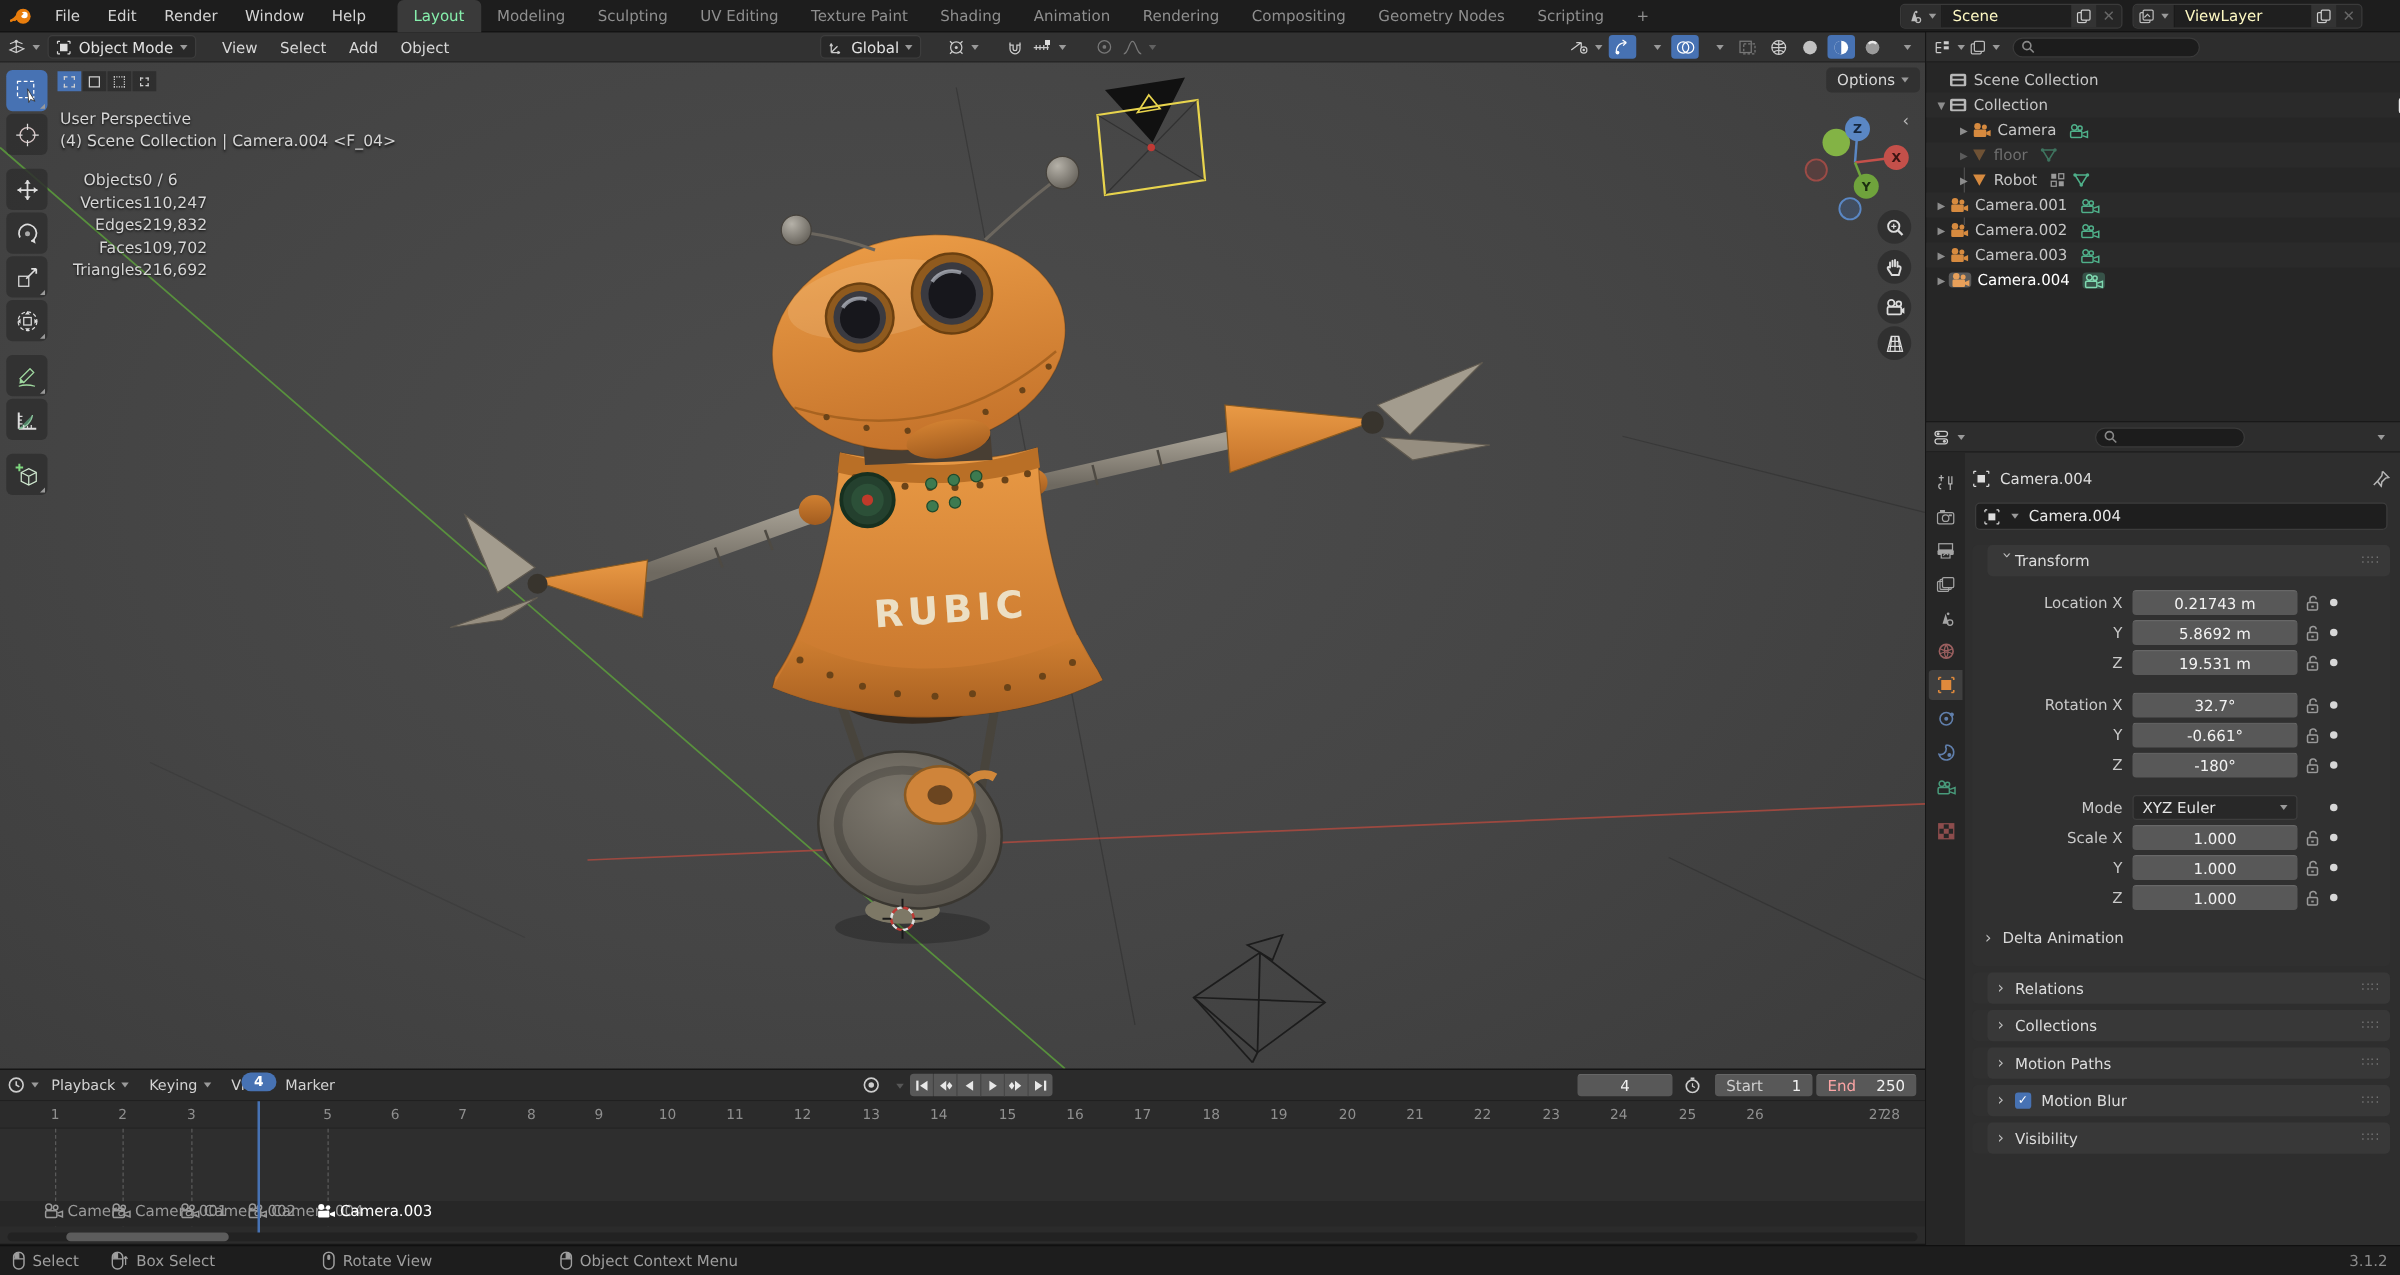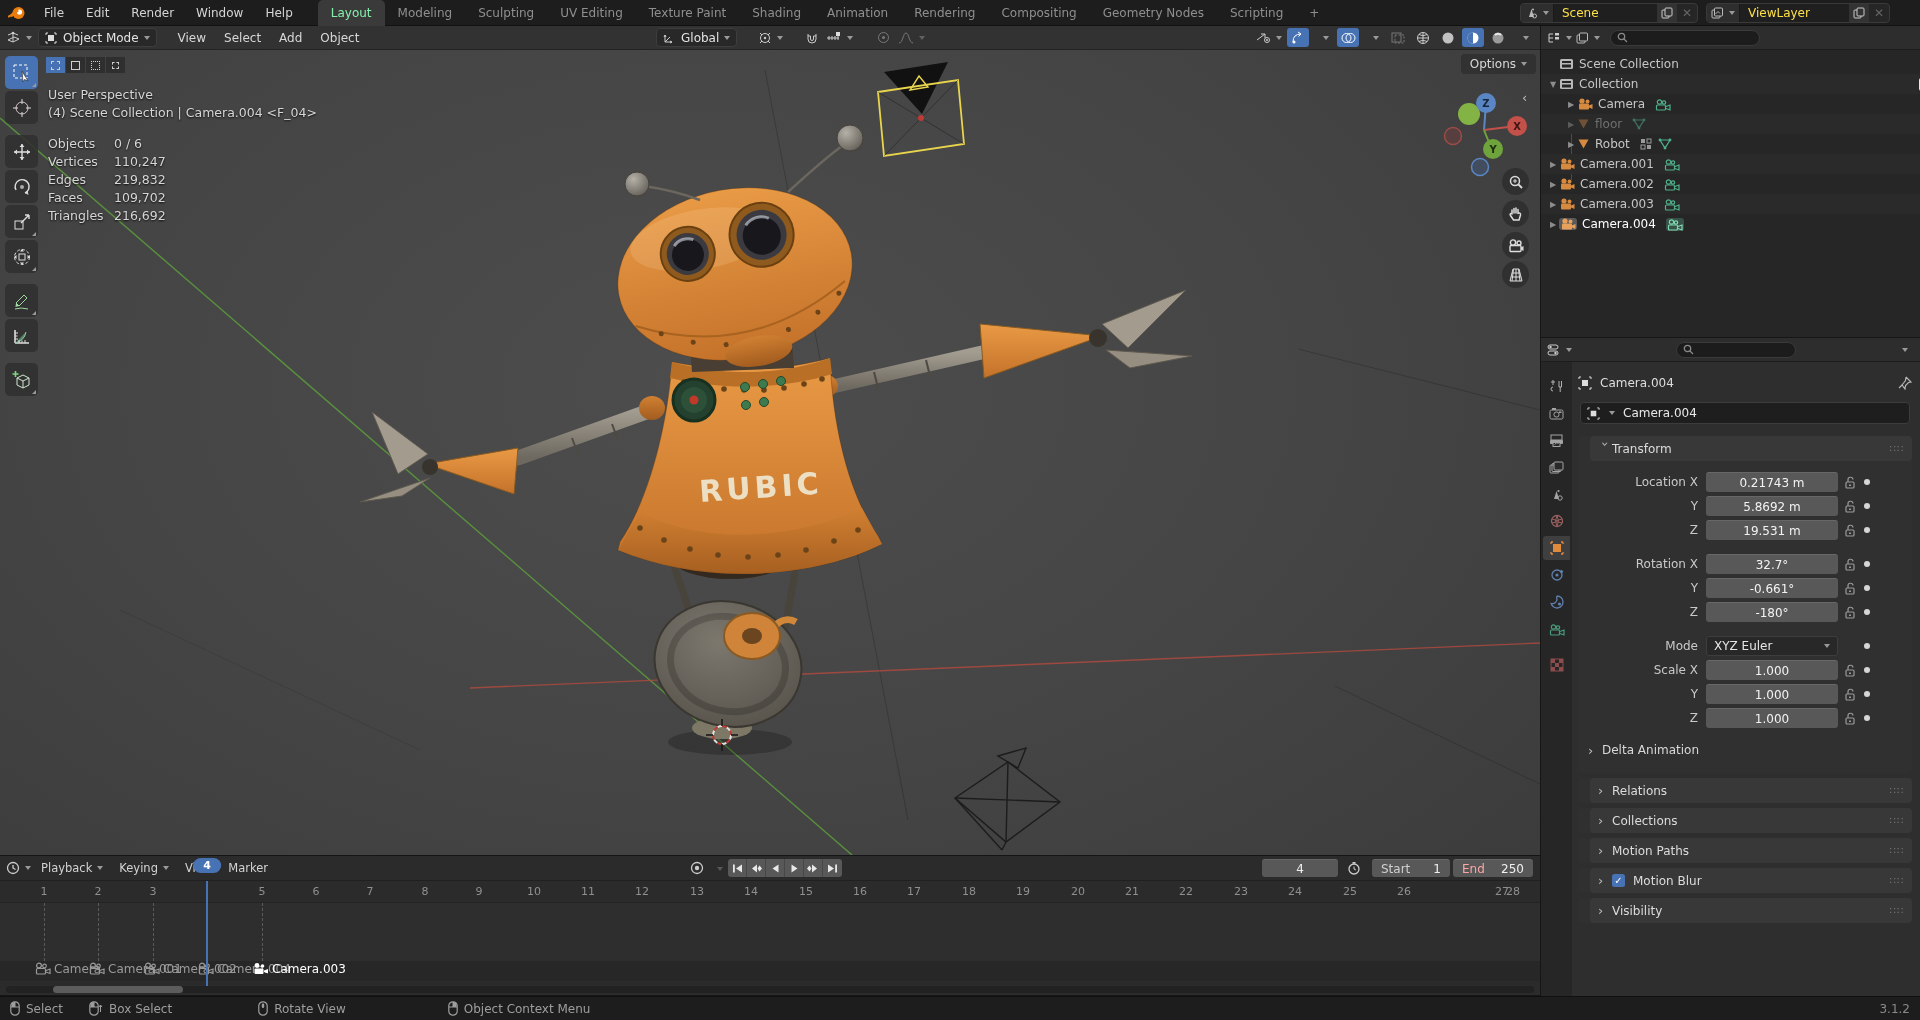--- a/index.html
+++ b/index.html
@@ -10,36 +10,36 @@
   .row { display:flex; align-items:center; }
 
   
   .topbar { left:0; top:0; width:1920px; height:26px; background:#1d1d1d; border-bottom:1px solid #111; display:flex; align-items:center; }
   .menu-item { padding:0 11px; color:#d4d4d4; height:26px; display:flex; align-items:center; cursor:default; }
   .ws-tab { padding:0 13px; height:26px; display:flex; align-items:center; color:#8f8f8f; }
   .ws-tab.active { background:#3a3a3a; color:#86efac; border-radius:5px 5px 0 0; }
   .chev { width:0; height:0; border-left:3.5px solid transparent; border-right:3.5px solid transparent; border-top:4.5px solid #9a9a9a; display:inline-block; margin-left:5px; }
   .idblock { display:flex; align-items:center; height:20px; background:#262626; border:1px solid #3a3a3a; border-radius:4px; overflow:hidden; }
   .idblock .icon-btn { background:#2e2e2e; height:100%; display:flex; align-items:center; padding:0 4px; border-right:1px solid #1a1a1a; }
-  .idblock .val { padding:0 8px; color:#fde047; background:#1f1f1f; height:100%; display:flex; align-items:center; flex:1; }
+  .idblock .val { padding:0 8px; color:#fef9c3; background:#1f1f1f; height:100%; display:flex; align-items:center; flex:1; }
   .idblock .mini { padding:0 4px; color:#bbb; background:#333; height:100%; display:flex; align-items:center; }
   .idblock .x { padding:0 5px; color:#666; }
 
   
   .vp-header { left:0; top:26px; width:1540px; height:24px; background:#323232; border-bottom:1px solid #232323; display:flex; align-items:center; }
   .vp-menu { padding:0 9px; color:#d8d8d8; }
   .mode-box { display:flex; align-items:center; background:#282828; border:1px solid #3d3d3d; border-radius:4px; height:19px; padding:0 6px; margin-left:4px; color:#e2e2e2; }
   .hbtn { display:flex; align-items:center; justify-content:center; height:19px; min-width:22px; border-radius:3px; padding:0 2px; }
   .hbtn.on { background:#4772b3; }
   .hbtn.dim { opacity:.45; }
   .viewport { left:0; top:50px; width:1540px; height:805px;
     background: radial-gradient(ellipse 1100px 700px at 46% 42%, #4d4d4d 0%, #454545 55%, #3c3c3c 100%); }
   .overlay-text { left:48px; top:86px; color:#d6d6d6; text-shadow:0 1px 2px rgba(0,0,0,.85); font-size:12.5px; line-height:18px; }
   .stats { margin-top:13px; }
-  .stats .srow { display:flex; }
+  .stats .srow { display:flex;text-align:right; }
   .stats .sl { width:66px; }
   .options-btn { right:384px; top:54px; background:#2e2e2ecc; border-radius:4px; height:20px; display:flex; align-items:center; padding:0 9px; color:#d8d8d8; }
   .toolbar { left:5px; top:56px; width:33px; display:flex; flex-direction:column; }
   .tool-btn { width:33px; height:33px; background:#2f2f2fd9; border-radius:5px; margin-bottom:2px; display:flex; align-items:center; justify-content:center; position:relative; }
   .tool-btn.active { background:#4772b3; }
   .tool-btn.gap { margin-top:9px; }
   .tool-corner::after { content:""; position:absolute; right:2px; bottom:2px; border-left:4px solid transparent; border-bottom:4px solid #9a9a9a; }
   .selmode { left:46px; top:57px; display:flex; gap:1px; }
   .selmode .sm { width:19px; height:16px; background:#2b2b2bd9; display:flex; align-items:center; justify-content:center; }
   .selmode .sm.on { background:#4772b3; }

